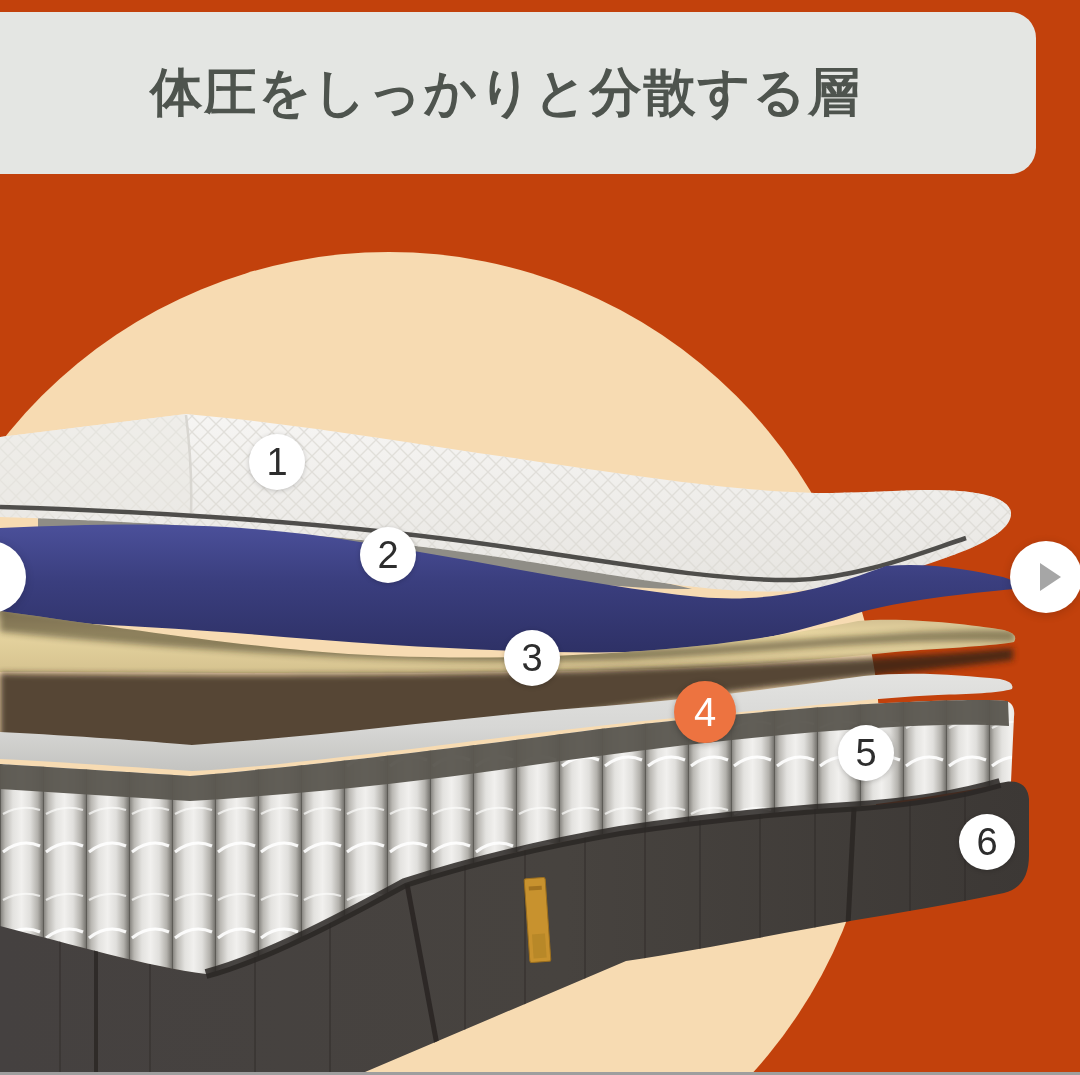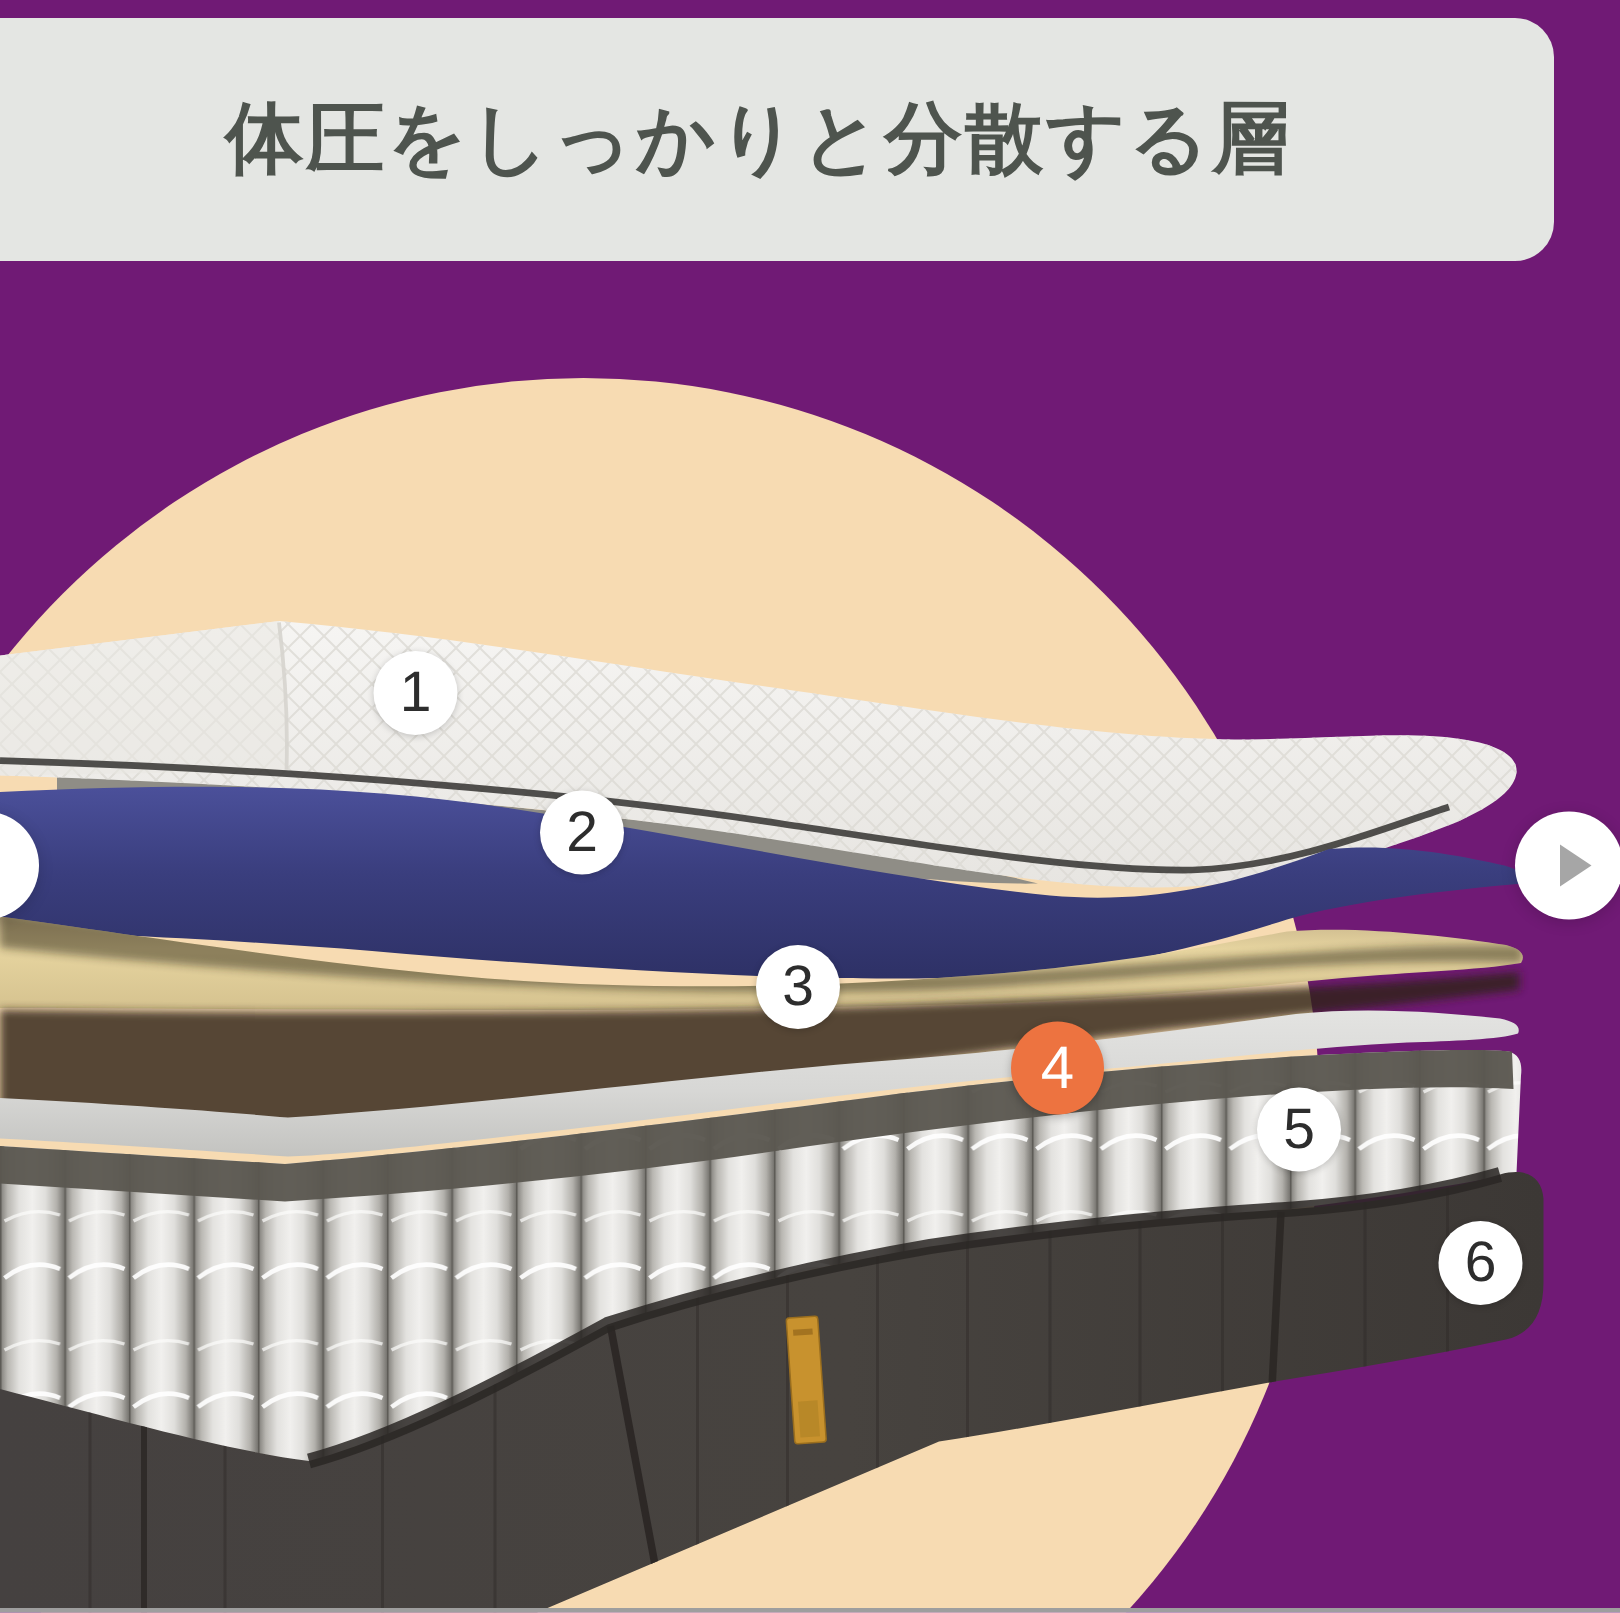--- a/index.html
+++ b/index.html
@@ -1,18 +1,18 @@
 <!DOCTYPE html>
 <html><head>
 <meta charset="utf-8">
 <style>
   html,body{margin:0;padding:0;background:#ffffff;}
   .stage{
     position:relative;width:1080px;height:1075px;overflow:hidden;
-    background:#701a75;font-family:"Liberation Sans",sans-serif;
+    background:#c2410c;font-family:"Liberation Sans",sans-serif;
   }
   
   .banner{
     position:absolute;left:-24px;top:12px;width:1060px;height:162px;
     background:#e4e6e3;border-radius:26px;
     display:flex;align-items:center;justify-content:center;z-index:5;
   }
   .banner h1{
     margin:0;font-size:52px;font-weight:700;color:#4e544e;
     letter-spacing:2px;font-family:"Liberation Sans",sans-serif;

